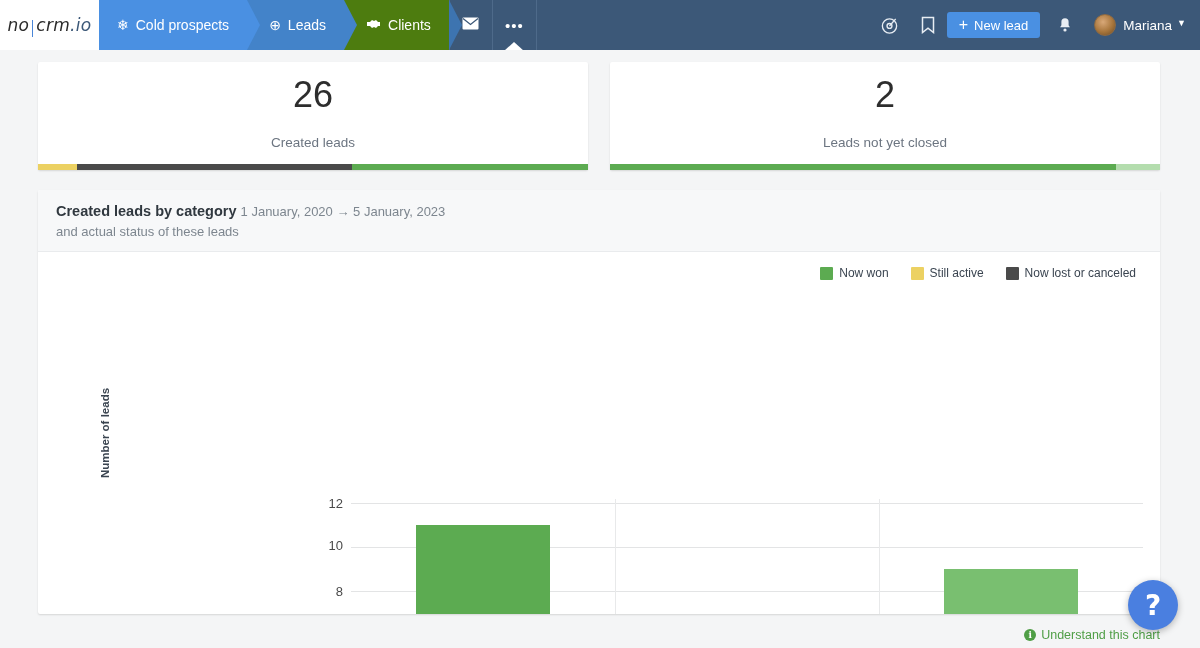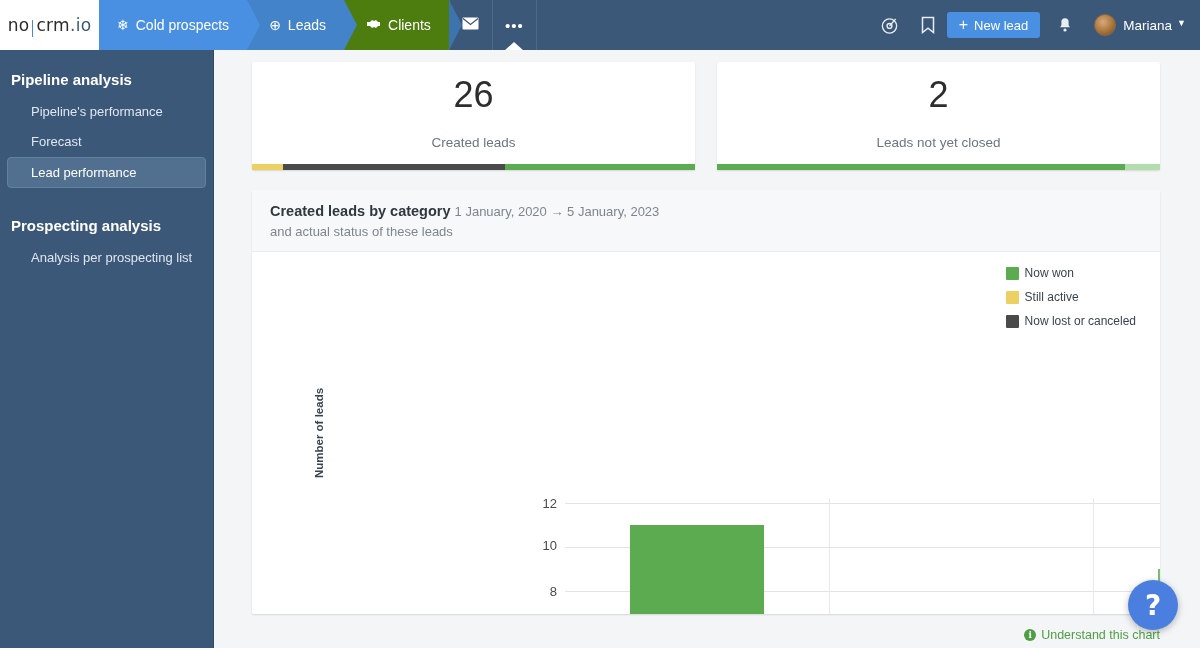--- a/index.html
+++ b/index.html
@@ -15,20 +15,21 @@
     height: 50px; width: 1200px;
     background: #3c5878;
     display: flex; align-items: stretch;
     position: relative;
   }
   .logo {
     width: 99px; height: 50px; background: #ffffff;
     display: flex; align-items: center; justify-content: center;
     font-size: 17px; letter-spacing: .3px; color: #2b2b2b;
     font-family: "DejaVu Sans", sans-serif;
+    font-style: italic;
   }
   .logo .sep { display:inline-block; width:1px; height:17px; background:#4a86d8; margin:0 3px; position:relative; top:3px;}
   .logo .dot { color:#3c5878; }
   .navtab {
     display: flex; align-items: center; gap: 7px;
     padding: 0 18px 0 22px;
     color: #ffffff; font-size: 14px;
     position: relative;
     height: 50px;
   }
@@ -121,21 +122,21 @@
   .panel-head {
     background:#f7f8f9; border-bottom:1px solid #e9ebed;
     padding:13px 18px 12px 18px; height:62px;
   }
   .panel-title { font-size:14.5px; color:#30383f; font-weight:bold; }
   .panel-title .range { font-weight:normal; color:#7d868f; font-size:13px; }
   .panel-sub { font-size:13px; color:#7d868f; margin-top:5px; }
 
   .legend {
     position:absolute; right:24px; top:76px;
-    display:flex; align-items:flex-start; gap:10px; font-size:12px; color:#3a4450;flex-direction:column;
+    display:flex; align-items:flex-end; gap:22px; font-size:12px; color:#3a4450;
   }
   .legend .it { display:flex; align-items:center; gap:6px; }
   .legend .sw { width:13px; height:13px; border-radius:1px; display:inline-block;}
 
   .plot { position:absolute; left:0; top:62px; right:0; bottom:0; }
   .ylabel {
     position:absolute; left:22px; top:50%; transform:translateY(-50%) rotate(-90deg);
     transform-origin:center; font-size:11.5px; font-weight:bold; color:#3a4450; white-space:nowrap;
   }
   .ytick { position:absolute; font-size:13px; color:#4a4a4a; text-align:right; width:26px; }
@@ -230,28 +231,20 @@
     <div class="avatar"></div>
     <div class="username">
       <span>Mariana</span>
       <span style="font-size:9px;">▼</span>
     </div>
   </div>
 </div>
 
 <div class="body-wrap">
 
-  <div class="sidebar">
-    <div class="side-head">Pipeline analysis</div>
-    <div class="side-item">Pipeline's performance</div>
-    <div class="side-item">Forecast</div>
-    <div class="side-item active">Lead performance</div>
-    <div class="side-head second">Prospecting analysis</div>
-    <div class="side-item">Analysis per prospecting list</div>
-  </div>
 
   <div class="main">
 
     <div class="kpi-row">
       <div class="kpi-card">
         <div class="kpi-num">26</div>
         <div class="kpi-label">Created leads</div>
         <div class="kpi-bar">
           <div style="width:7%;background:#ecd162"></div>
           <div style="width:50%;background:#4a4a4a"></div>

